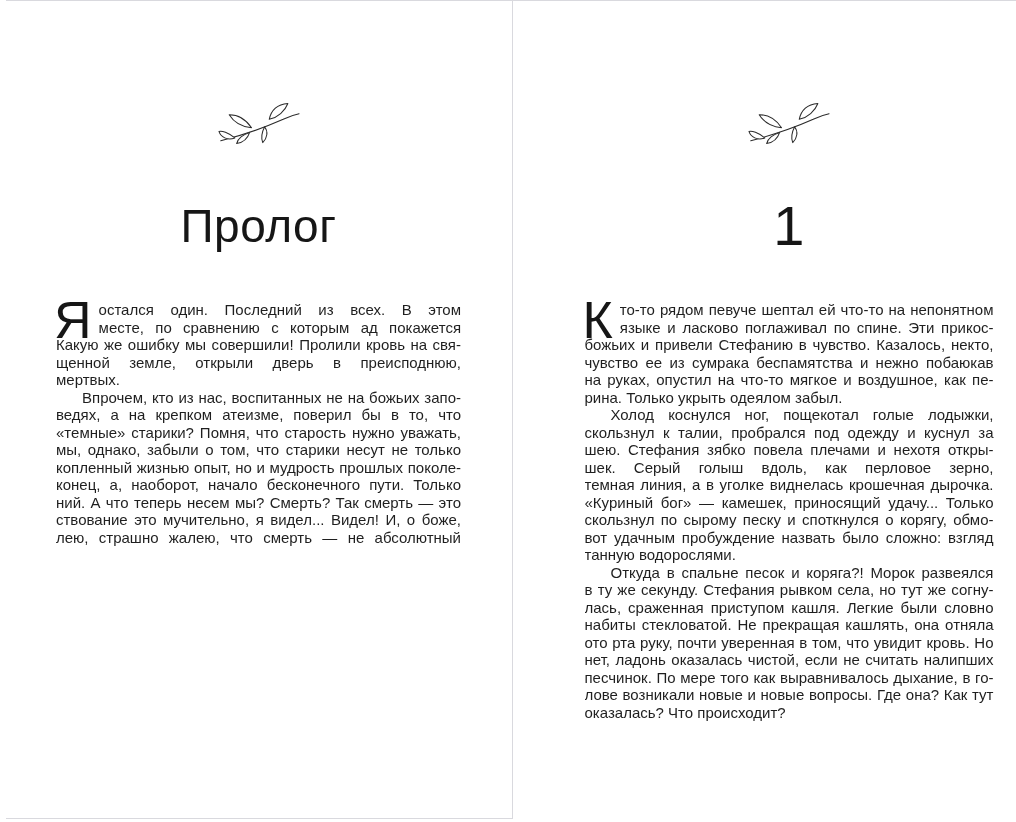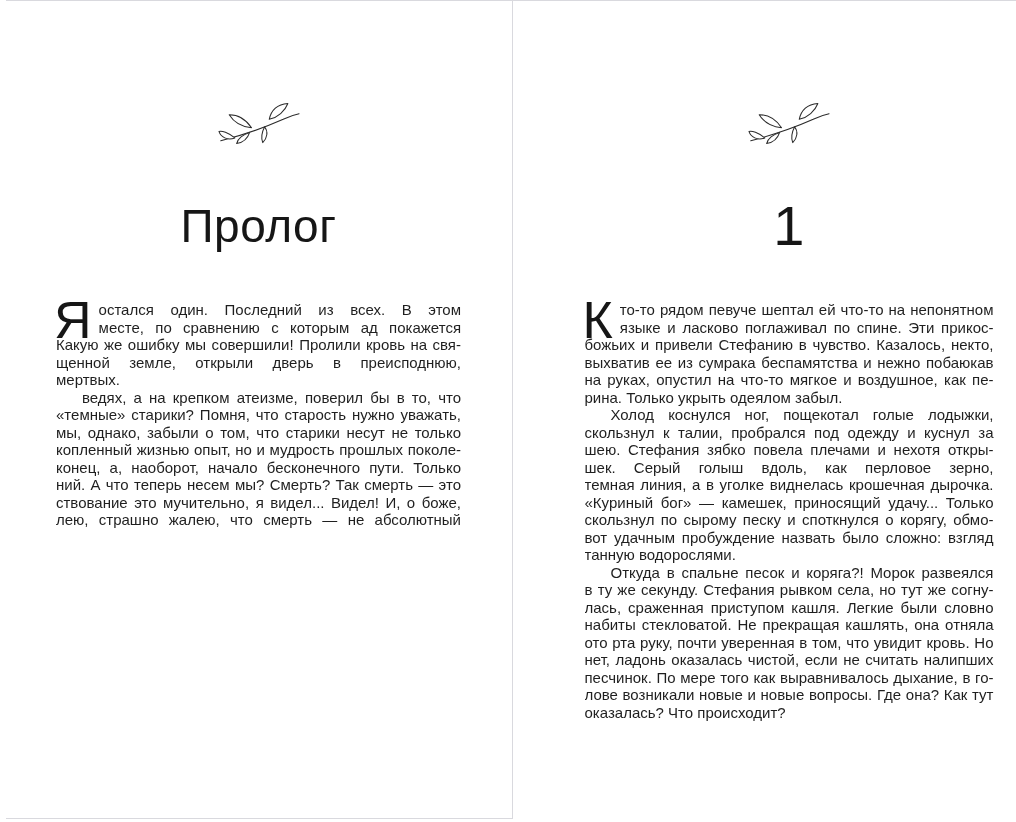--- a/index.html
+++ b/index.html
@@ -93,20 +93,21 @@
       <div class="body-text">
           <div class="para has-dropcap">
             <span class="dropcap">Я</span>
             <div class="line">остался один. Последний из всех. В этом проклятом</div>
             <div class="line">месте, по сравнению с которым ад покажется раем.</div>
             <div class="line">Какую же ошибку мы совершили! Пролили кровь на свя-</div>
             <div class="line">щенной земле, открыли дверь в преисподнюю, разбудили</div>
             <div class="line last">мертвых.</div>
           </div>
           <div class="para indented">
+            <div class="line">Впрочем, кто из нас, воспитанных не на божьих запо-</div>
             <div class="line">ведях, а на крепком атеизме, поверил бы в то, что болтают</div>
             <div class="line">«темные» старики? Помня, что старость нужно уважать,</div>
             <div class="line">мы, однако, забыли о том, что старики несут не только на-</div>
             <div class="line">копленный жизнью опыт, но и мудрость прошлых поколе-</div>
             <div class="line">конец, а, наоборот, начало бесконечного пути. Только суще-</div>
             <div class="line">ний. А что теперь несем мы? Смерть? Так смерть — это не</div>
             <div class="line">ствование это мучительно, я видел... Видел! И, о боже, жа-</div>
             <div class="line last">лею, страшно жалею, что смерть — не абсолютный финал.</div>
           </div>
         </div>
@@ -123,21 +124,21 @@
         <path class="ink" d="M34 32 C 27 34, 21 39, 20 44 C 27 43, 32 38, 34 32 Z"></path>
         <path class="ink" d="M50 26 C 47 32, 46 38, 48 43 C 53 38, 54 31, 50 26 Z"></path>
       </svg>
       <div class="chapter-title">1</div>
       <div class="body-text">
           <div class="para has-dropcap">
             <span class="dropcap">К</span>
             <div class="line">то-то рядом певуче шептал ей что-то на непонятном</div>
             <div class="line">языке и ласково поглаживал по спине. Эти прикос-</div>
             <div class="line">божьих и привели Стефанию в чувство. Казалось, некто,</div>
-            <div class="line">выхватив ее из сумрака беспамятства и нежно побаюкав</div>
+            <div class="line">чувство ее из сумрака беспамятства и нежно побаюкав</div>
             <div class="line">на руках, опустил на что-то мягкое и воздушное, как пе-</div>
             <div class="line last">рина. Только укрыть одеялом забыл.</div>
           </div>
           <div class="para indented">
             <div class="line">Холод коснулся ног, пощекотал голые лодыжки,</div>
             <div class="line">скользнул к талии, пробрался под одежду и куснул за</div>
             <div class="line">шею. Стефания зябко повела плечами и нехотя откры-</div>
             <div class="line">шек. Серый голыш вдоль, как перловое зерно, пересекала</div>
             <div class="line">темная линия, а в уголке виднелась крошечная дырочка.</div>
             <div class="line">«Куриный бог» — камешек, приносящий удачу... Только</div>

